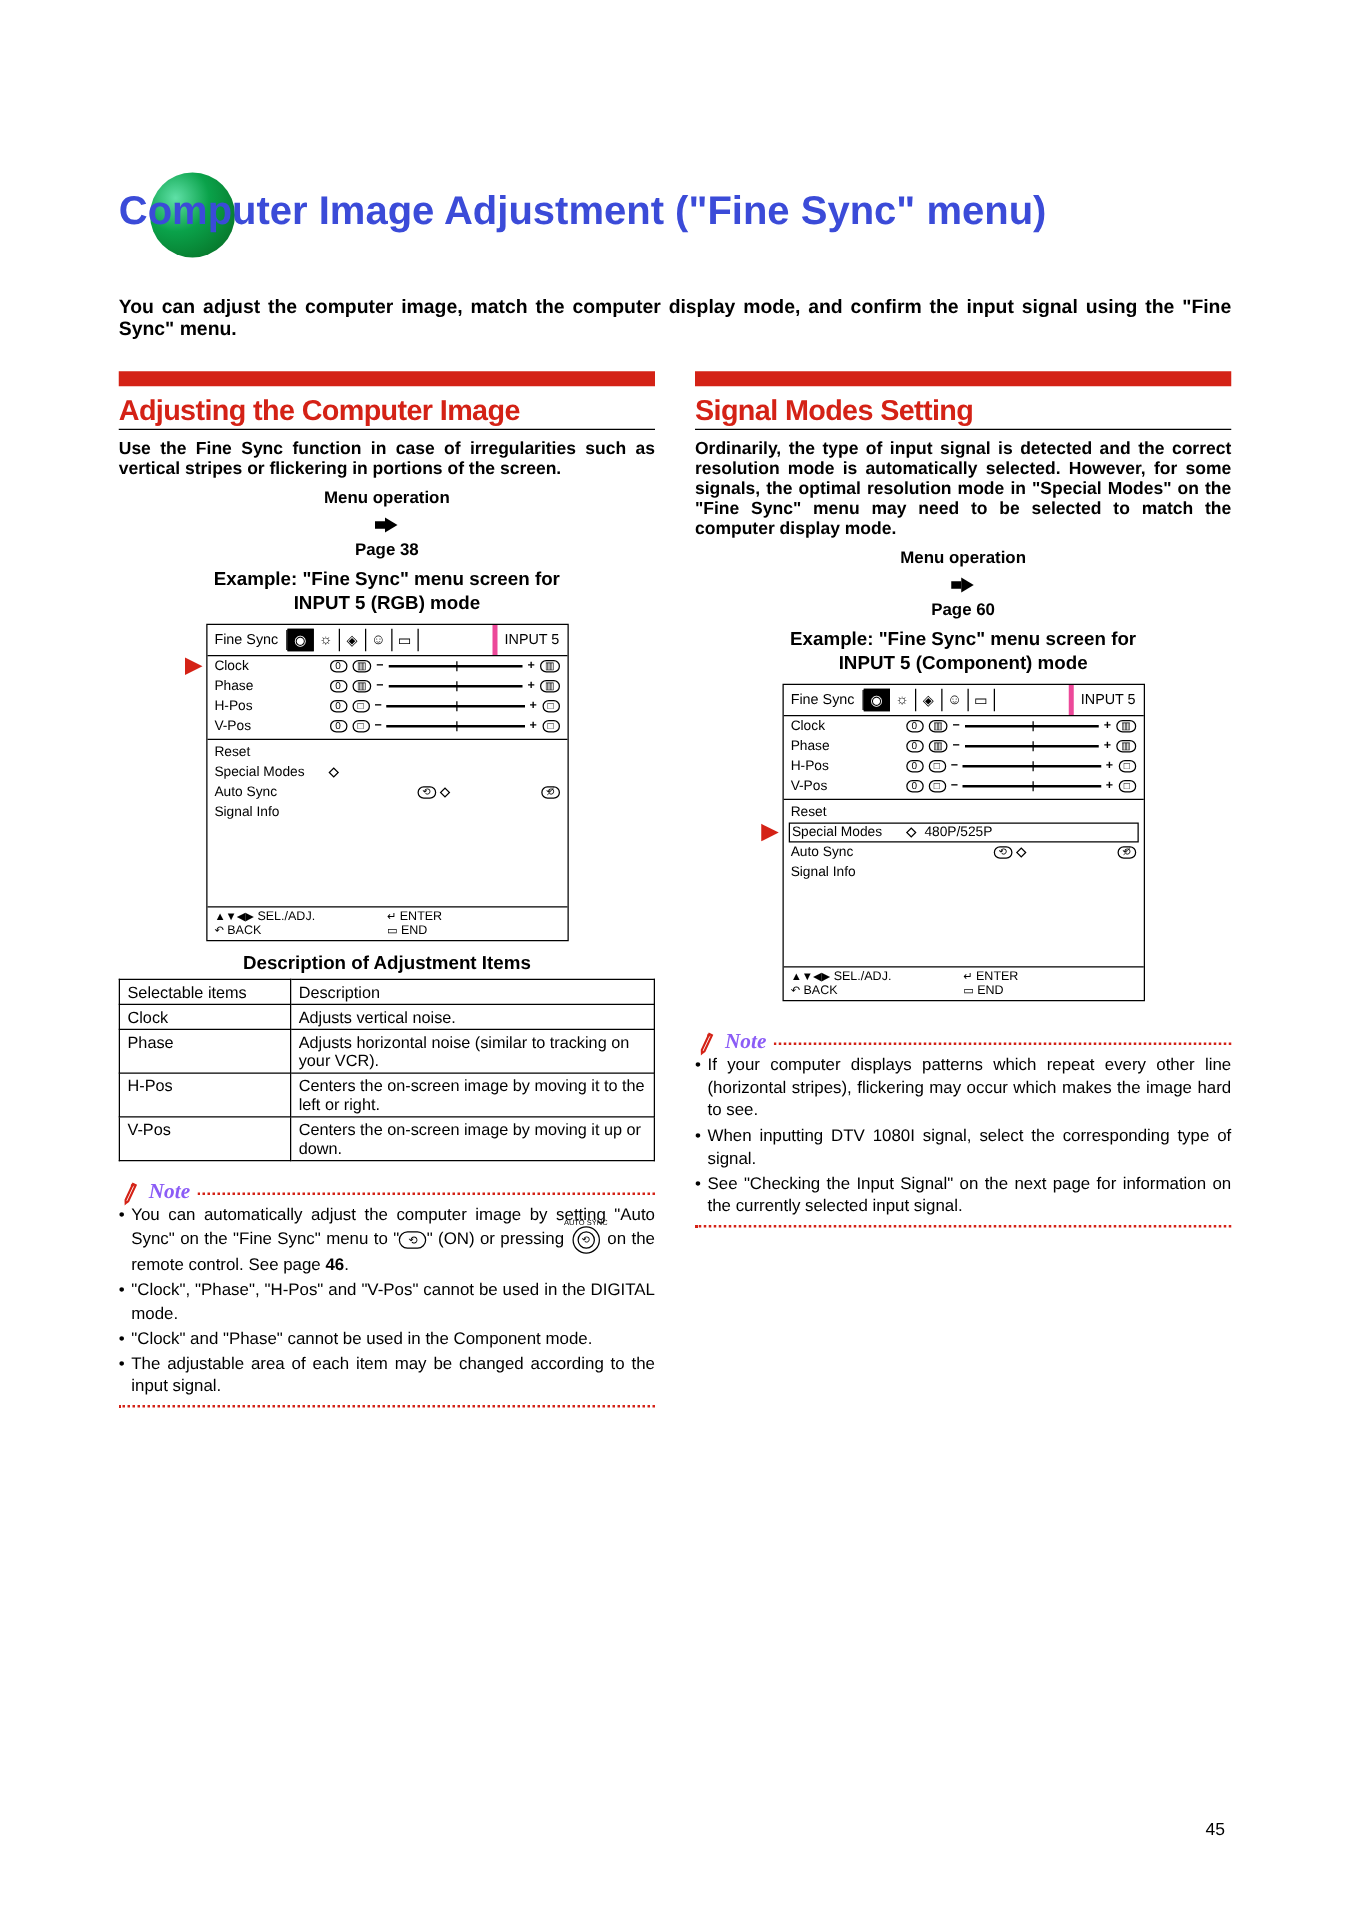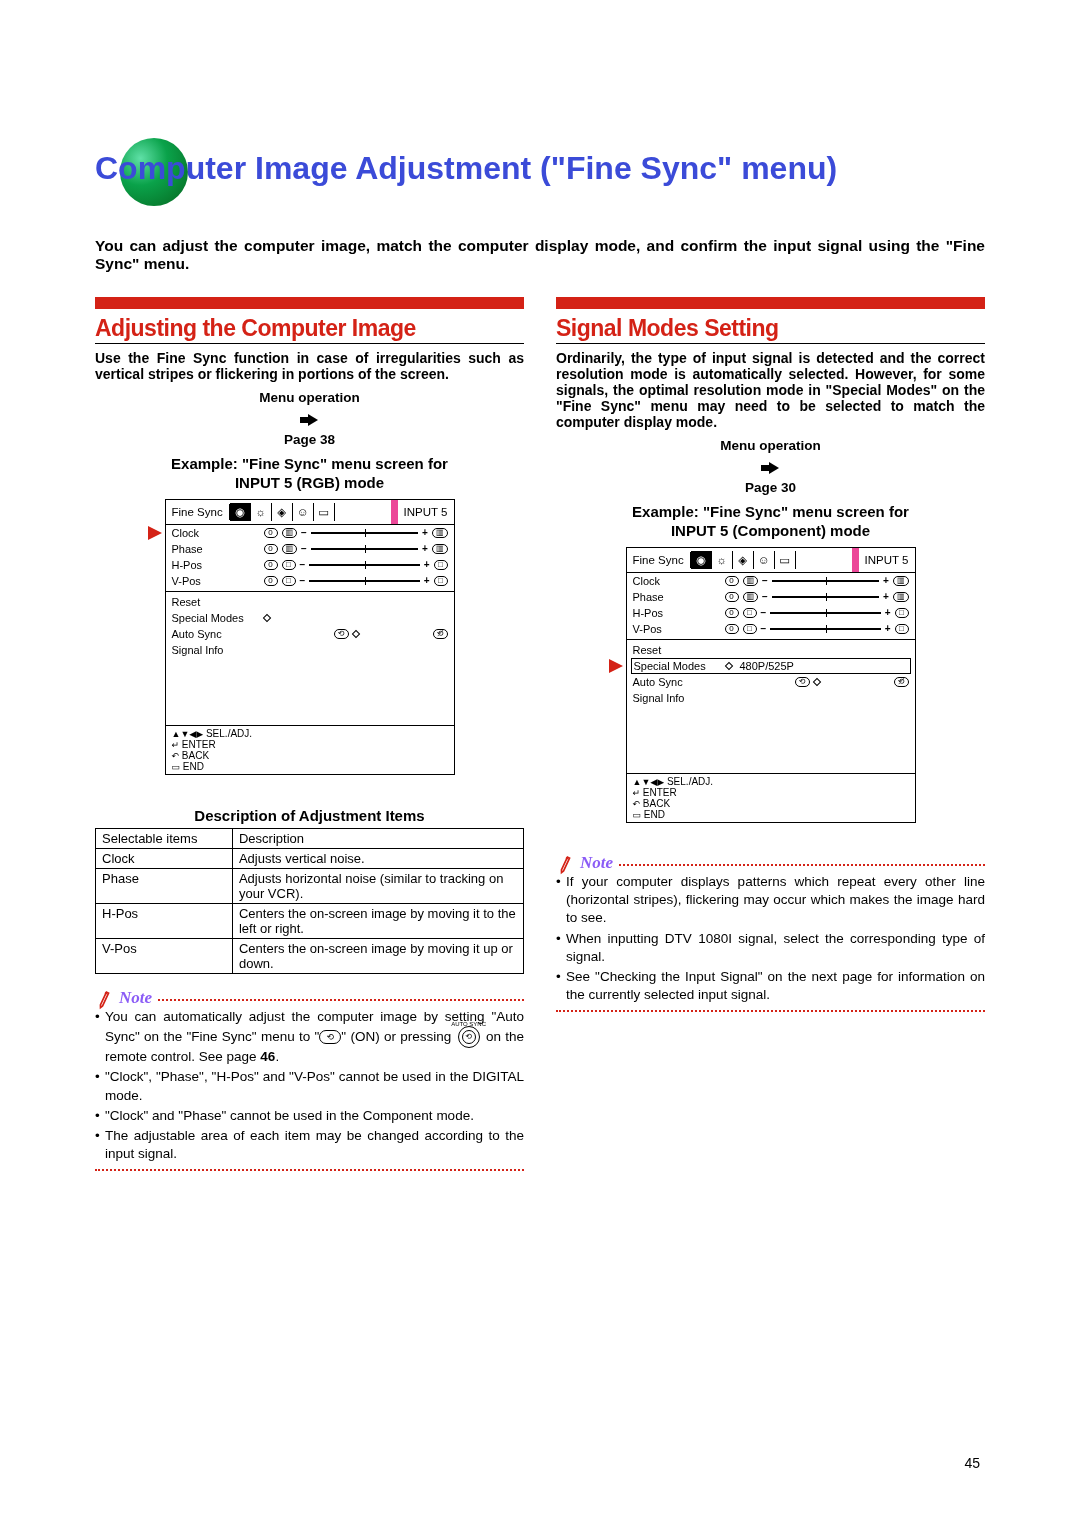--- a/index.html
+++ b/index.html
@@ -84,40 +84,40 @@
     text-align: center;
     font-weight: bold;
     font-size: 15px;
     margin: 6px 0 6px 0;
     line-height: 1.25;
   }
   
   .osd-wrap {
     display: flex;
     justify-content: center;
-    margin-bottom: 32px;
+    margin-bottom: 9px;
   }
   .osd {
     width: 290px;
     border: 1px solid #000;
     background: #fff;
     font-size: 11.5px;
   }
   .osd-header {
     display: flex;
     align-items: center;
     border-bottom: 1px solid #000;
   }
   .osd-header .lbl {
     padding: 2px 6px;
     border-right: 1px solid #000;
   }
   .osd-header .lbl-right {
     margin-left: auto;
-    border-left: 7px solid #ec4899;
+    border-left: 4px solid #ec4899;
     border-right: none;
     padding: 6px 6px;
   }
   .osd-tabs {
     display: flex;
     gap: 0;
     padding: 0 0;
   }
   .osd-tab {
     width: 21px; height: 18px;
@@ -155,21 +155,21 @@
     min-width: 14px;
   }
   .dash { flex: 1; height: 2px; background: #000; position: relative; }
   .tick { position: absolute; top: -3px; left: 50%; width: 1px; height: 8px; background: #000; }
   .osd-divider { border-top: 1px solid #000; margin: 2px 0;}
   .osd-footer {
     border-top: 1px solid #000;
     font-size: 10px;
     padding: 2px 6px;
     display: grid;
-    grid-template-columns: 1fr;
+    grid-template-columns: 1fr 1fr;
   }
   .osd-footer span { white-space: nowrap; }
   
   .desc-caption {
     text-align: center;
     font-weight: bold;
     font-size: 15px;
     margin-bottom: 4px;
   }
   table.desc {
@@ -445,21 +445,21 @@
 
     <div class="col">
       <div class="red-bar"></div>
       <h2 class="section-heading">Signal Modes Setting</h2>
       <p class="bold-para">Ordinarily, the type of input signal is detected and the correct resolution mode is automatically selected. However, for some signals, the optimal resolution mode in "Special Modes" on the "Fine Sync" menu may need to be selected to match the computer display mode.</p>
       <div class="menu-op">
         <span>Menu operation</span>
         <span style="position:relative; display:inline-block; width:20px;">
           <span style="display:inline-block;width:8px;height:6px;background:#000;vertical-align:middle;"></span><span style="display:inline-block;width:0;height:0;border-top:6px solid transparent;border-bottom:6px solid transparent;border-left:10px solid #000;vertical-align:middle;"></span>
         </span>
-        <span>Page 30</span>
+        <span>Page 60</span>
       </div>
 
       <div class="example-caption">
         <div>Example: "Fine Sync" menu screen for</div>
         <div>INPUT 5 (Component) mode</div>
       </div>
 
       <div class="osd-wrap">
         <div class="osd" style="position:relative;">
           <div class="osd-header">

